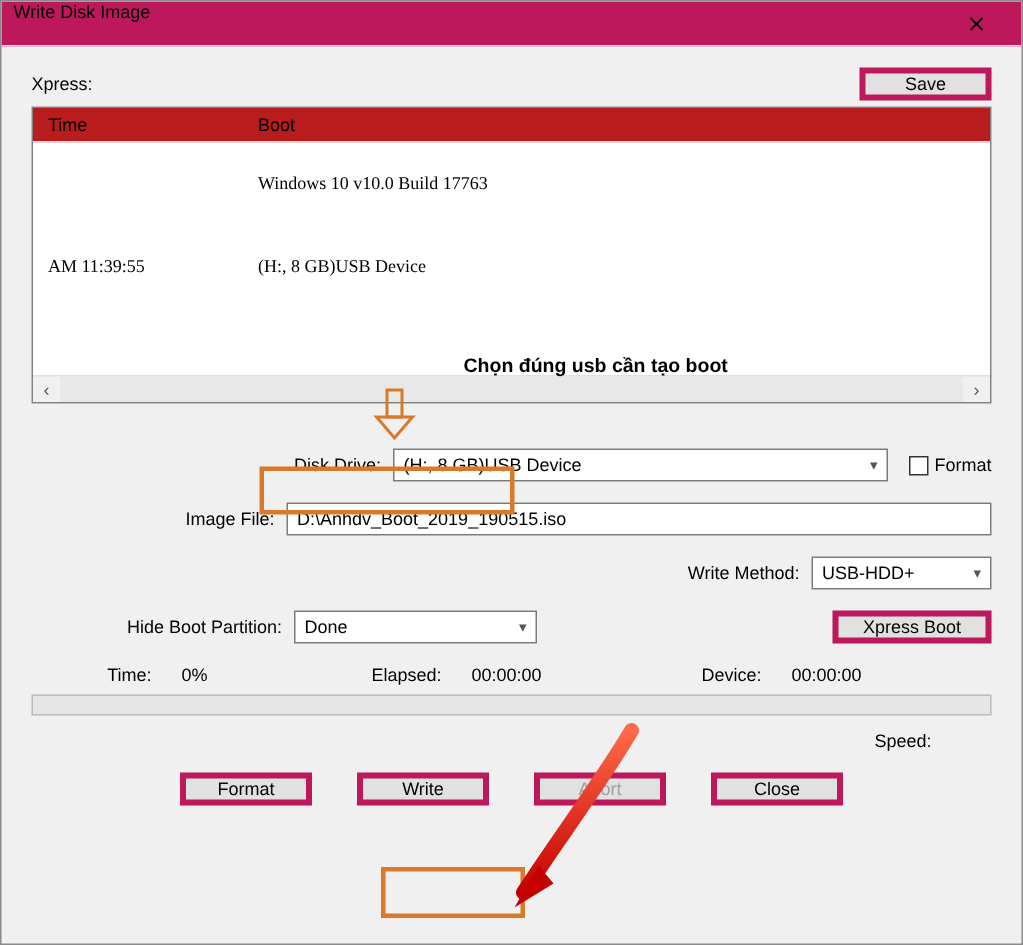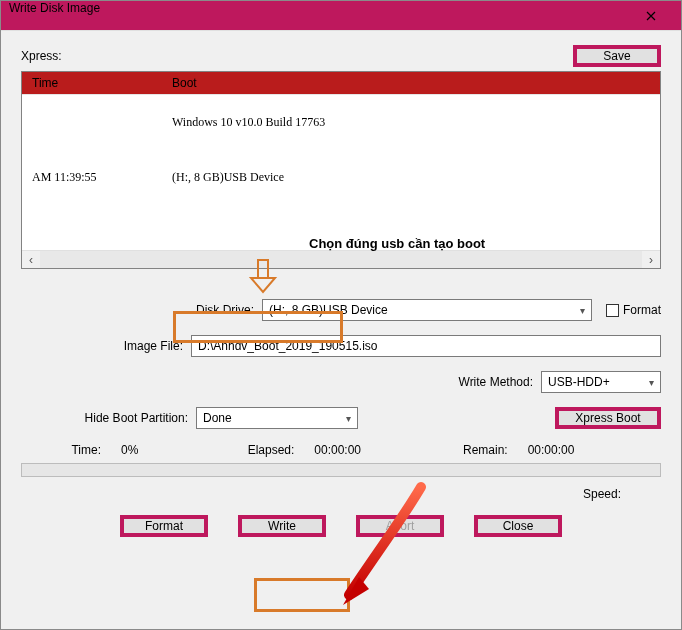--- a/index.html
+++ b/index.html
@@ -175,21 +175,21 @@
       <div class="status-row">
         <div>
           <span class="sl" style="width:80px">Time:</span>
           <span>0%</span>
         </div>
         <div>
           <span class="sl" style="width:60px">Elapsed:</span>
           <span>00:00:00</span>
         </div>
         <div>
-          <span class="sl" style="width:60px">Remain:</span>
+          <span class="sl" style="width:60px">Device:</span>
           <span>00:00:00</span>
         </div>
       </div>
 
       <div class="progress"></div>
 
       <div class="speed-row">
         <span>Speed:</span>
       </div>
 

